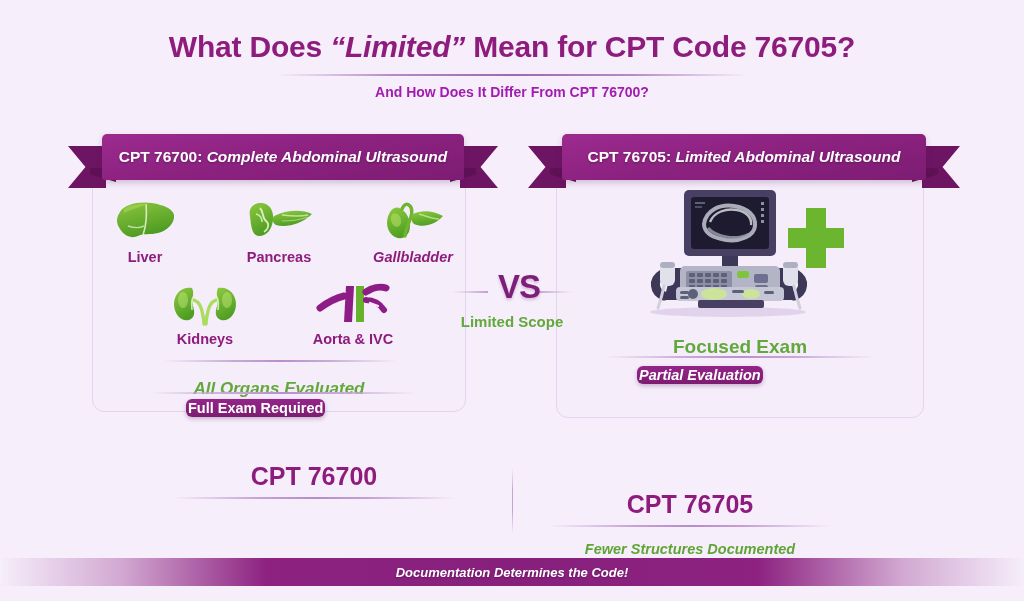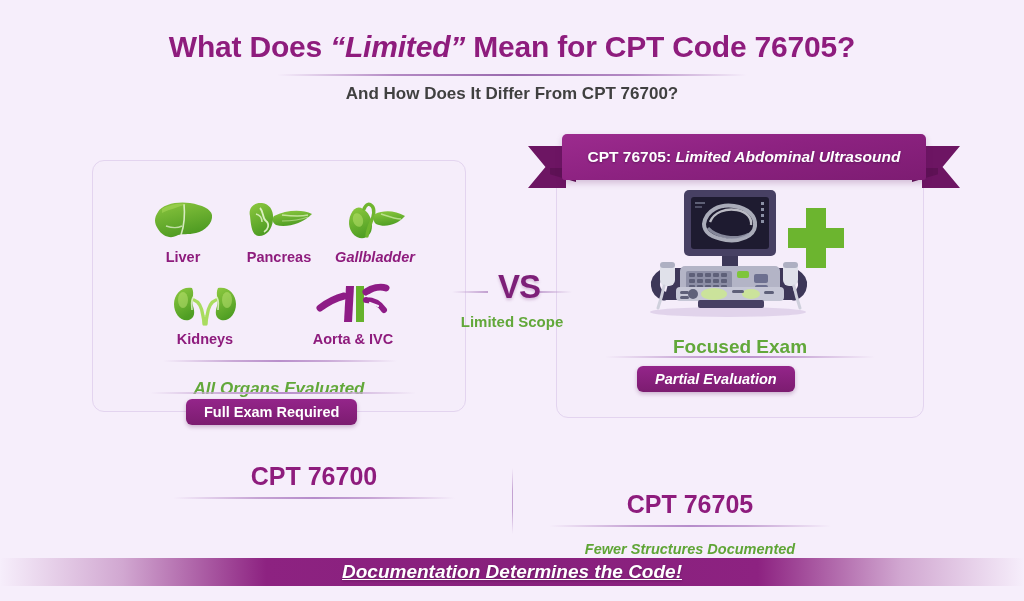--- a/index.html
+++ b/index.html
@@ -23,21 +23,21 @@
   .title .quoted { font-style:italic; }
   .title-rule {
     position:absolute; left:50%; top:74px; width:470px; height:2px;
     transform:translateX(-50%);
     background:linear-gradient(to right, rgba(160,100,170,0) 0%, #b489c4 25%, #9a6aae 50%, #b489c4 75%, rgba(160,100,170,0) 100%);
     border-radius:2px;
   }
   .subtitle {
     position:absolute; left:0; top:84px; width:1024px;
     text-align:center;
-    font-size:17px; font-weight:bold; color:#404040;
+    font-size:14px; font-weight:bold; color:#a21caf;
   }
 
   
   .card {
     position:absolute;
     background:#f5edfa;
     border:1px solid #e3d4ef;
     border-radius:12px;
   }
   .card.left  { left:92px;  top:160px; width:374px; height:252px; }
@@ -74,21 +74,21 @@
   }
   .ribbon .fold {
     position:absolute; top:34px; width:26px; height:14px;
     background:#5e1155;
   }
   .ribbon .fold.l { left:22px; clip-path:polygon(0 0,100% 0,100% 100%,0 45%); }
   .ribbon .fold.r { right:22px; clip-path:polygon(0 0,100% 0,100% 45%,0 100%); }
 
   
   .organ-row { position:absolute; display:flex; justify-content:center; }
-  .organ-row.r1 { left:92px; top:196px; width:374px; }
+  .organ-row.r1 { left:92px; top:196px; width:374px; gap:38px; }
   .organ-row.r2 { left:92px; top:278px; width:374px; gap:52px; }
   .organ {
     width:96px; display:flex; flex-direction:column;
     align-items:center; justify-content:flex-end;
   }
   .organ .art { height:48px; display:flex; align-items:flex-end; justify-content:center; }
   .organ .name {
     margin-top:5px; font-size:14.5px; font-weight:bold;
     color:#8e1c7d; white-space:nowrap;
   }
@@ -106,21 +106,21 @@
     font-size:17px; font-weight:bold; font-style:italic; color:#62a83a;
     white-space:nowrap;
     margin-top:12px;
   }
   .green-line.left-sum { left:92px; top:367px; width:374px; }
   .green-line.right-sum {
     left:556px; top:324px; width:368px;
     font-size:19px; font-style:normal;
   }
   .pill {
-    position:absolute; height:26px; padding:0 18px;
+    position:absolute; height:18px; padding:0 2px;
     background:linear-gradient(180deg,#94258a 0%, #7c1c70 100%);
     border-radius:6px;
     box-shadow:0 2px 4px rgba(90,20,90,.28);
     display:flex; align-items:center; justify-content:center;
     color:#fff; font-size:14.5px; font-weight:bold;
     white-space:nowrap;
   }
   .pill.left-pill  { left:186px; top:399px; }
   .pill.right-pill { left:637px; top:366px; font-style:italic; }
 
@@ -175,40 +175,51 @@
       rgba(140,35,130,0) 0%,
       rgba(140,35,130,.35) 12%,
       #8d2281 26%,
       #87207c 50%,
       #8d2281 74%,
       rgba(140,35,130,.35) 88%,
       rgba(140,35,130,0) 100%);
     display:flex; align-items:center; justify-content:center;
   }
   .footer .ftxt {
-    color:#fff; font-size:19px; font-weight:bold; font-style:italic;
+    color:#fff; font-size:13px; font-weight:bold; font-style:italic;
     text-shadow:0 1px 2px rgba(60,10,60,.5);
     white-space:nowrap;
-    text-decoration:underline;
   }
 </style>
 </head>
 <body>
 
 <div class="stage">
 
   <div class="title">
     <span>What Does </span><span class="quoted">“Limited”</span><span> Mean for CPT Code 76705?</span>
   </div>
   <div class="title-rule"></div>
   <div class="subtitle">And How Does It Differ From CPT 76700?</div>
 
   <div class="card left"></div>
   <div class="card right"></div>
 
+  <div class="ribbon left">
+    <div class="tail l"></div>
+    <div class="tail r"></div>
+    <div class="fold l"></div>
+    <div class="fold r"></div>
+    <div class="band">
+      <div class="label">
+        <span>CPT 76700:</span>
+        <em>Complete Abdominal Ultrasound</em>
+      </div>
+    </div>
+  </div>
 
   <div class="ribbon right">
     <div class="tail l"></div>
     <div class="tail r"></div>
     <div class="fold l"></div>
     <div class="fold r"></div>
     <div class="band">
       <div class="label">
         <span>CPT 76705:</span>
         <em>Limited Abdominal Ultrasound</em>

